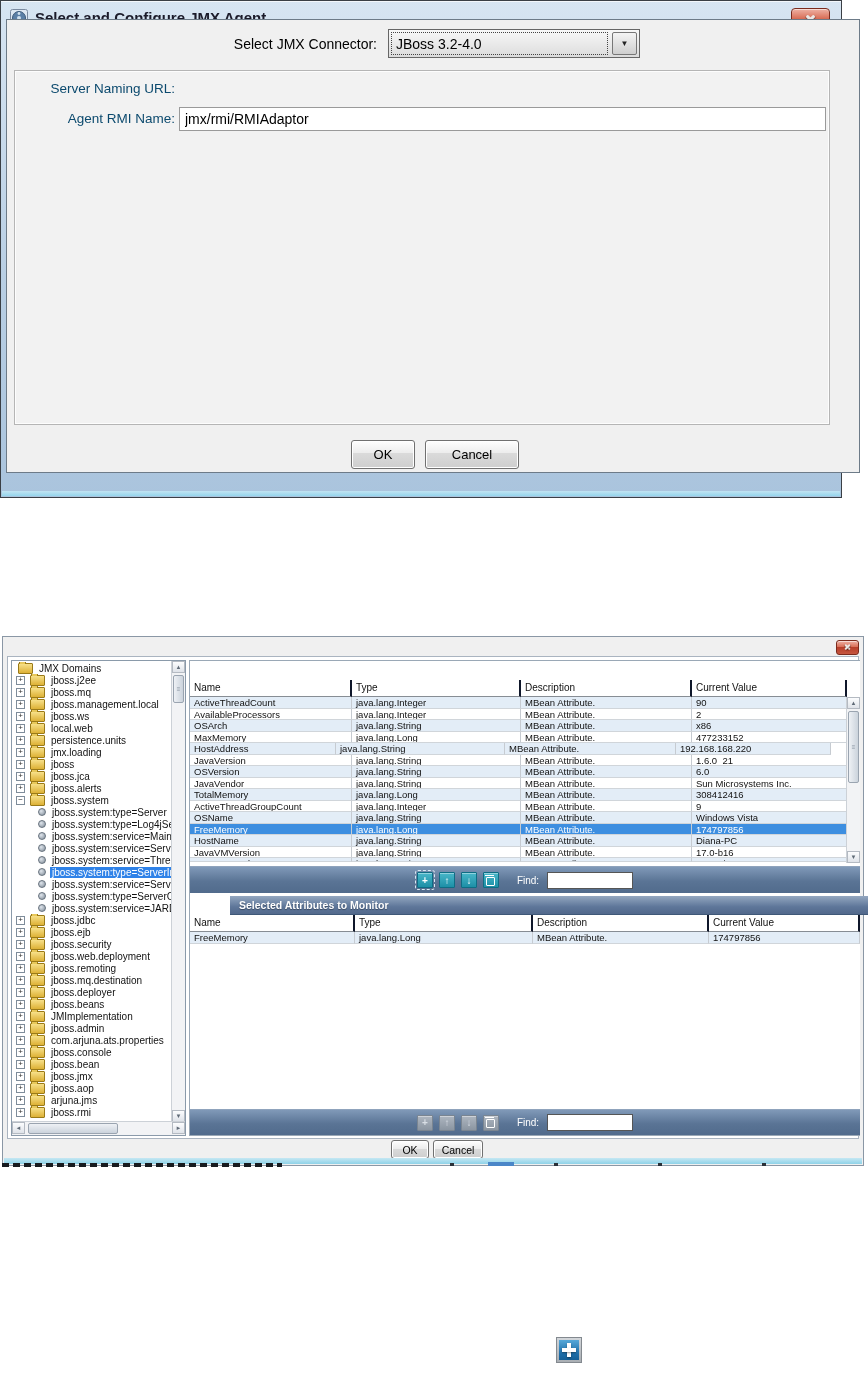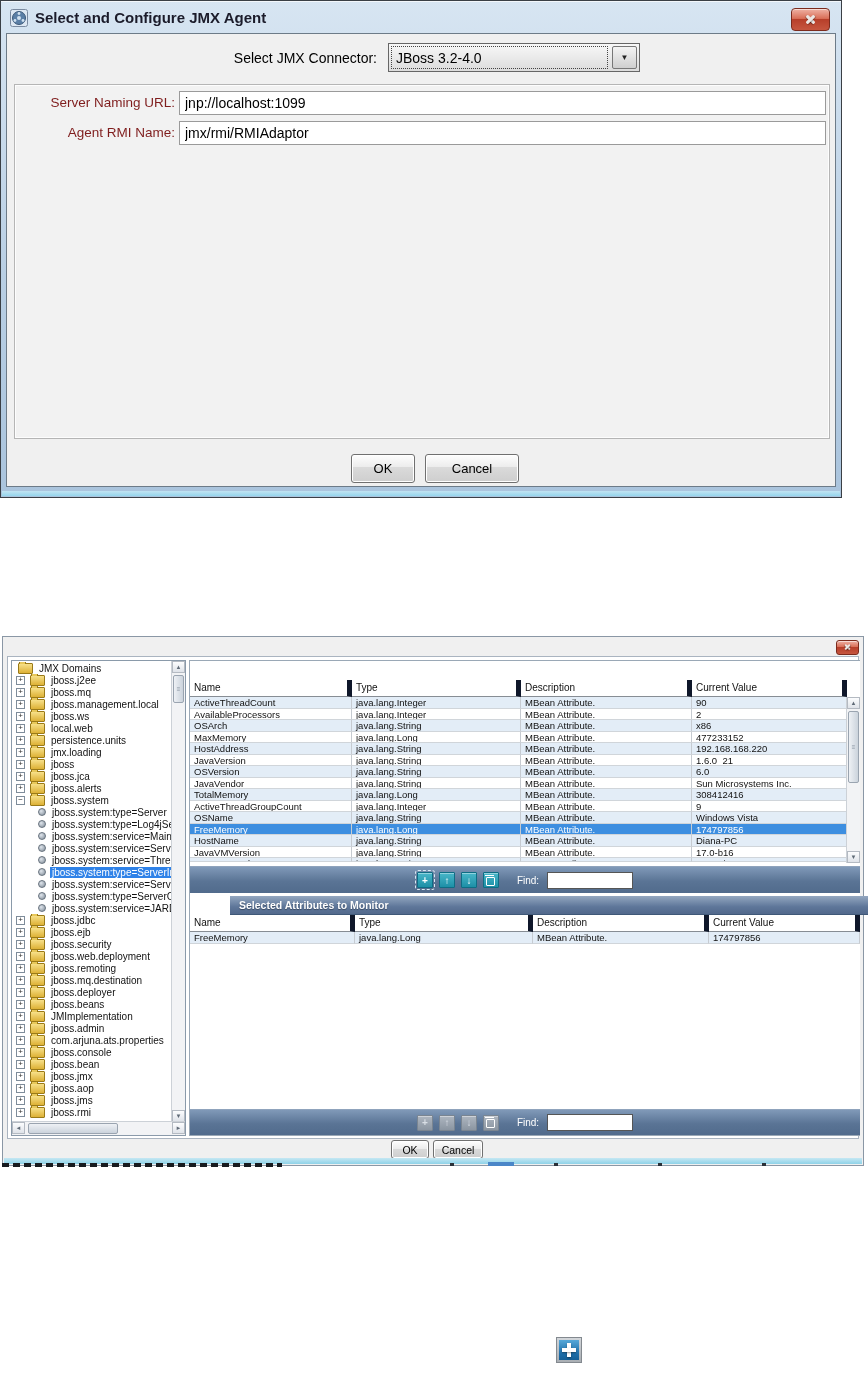--- a/index.html
+++ b/index.html
@@ -16,32 +16,32 @@
   .close-btn{background:linear-gradient(180deg,#efb2a4,#d96f58 45%,#b73f2a 50%,#c6563f);
         border:1px solid #7c2b1d;border-radius:4px;display:flex;align-items:center;justify-content:center;
         box-shadow:inset 0 1px 0 rgba(255,255,255,.55);}
   .w1-close{right:11px;top:7px;width:37px;height:21px;}
   .xglyph{position:relative;width:11px;height:11px;}
   .xglyph::before,.xglyph::after{content:"";position:absolute;left:0;top:4px;width:11px;height:3px;
         background:#ece7e4;border-radius:1px;box-shadow:0 1px 1px rgba(0,0,0,.35);}
   .xglyph::before{transform:rotate(45deg);} .xglyph::after{transform:rotate(-45deg);}
   .xglyph.small{width:7px;height:7px;}
   .xglyph.small::before,.xglyph.small::after{width:7px;height:2px;top:2px;}
-  .w1-body{left:5px;top:32px;width:828px;height:452px;background:#f0f0f0;border:1px solid #6d7b88;}
+  .w1-body{left:5px;top:18px;width:828px;height:452px;background:#f0f0f0;border:1px solid #6d7b88;padding-left:24px;}
   .w1-conn-label{left:0;top:16px;width:370px;text-align:right;font-size:14px;color:#000;}
   .w1-combo{left:381px;top:9px;width:250px;height:27px;border:1px solid #666;
         background:linear-gradient(180deg,#f8f8f8,#dcdcdc);display:flex;align-items:stretch;}
   .w1-combo-text{flex:1;margin:2px;border:1px dotted #444;padding:2px 4px;font-size:14px;color:#000;
         display:flex;align-items:center;}
   .w1-combo-btn{width:23px;margin:2px;border:1px solid #777;border-radius:2px;
         background:linear-gradient(180deg,#f4f4f4,#cfcfcf);display:flex;align-items:center;justify-content:center;
         font-size:8px;color:#222;}
   .w1-group{left:7px;top:50px;width:814px;height:353px;background:#f2f2f2;border:1px solid #b5b5b5;
         box-shadow:inset 0 0 0 1px #fdfdfd;}
-  .f-label{position:absolute;left:2px;width:158px;text-align:right;font-size:13.5px;color:#7f1d1d;}
+  .f-label{position:absolute;left:2px;width:158px;text-align:right;font-size:13.5px;color:#0c4a6e;}
   .f-input{position:absolute;left:164px;width:640px;height:22px;border:1px solid #9a9a9a;background:#fff;
         font-family:"Liberation Sans",sans-serif;font-size:14px;color:#000;padding:0 0 0 5px;}
   .btn{border:1px solid #707070;border-radius:3px;color:#000;
         background:linear-gradient(180deg,#fefefe,#ececec 45%,#dadada 46%,#cecece);
         box-shadow:inset 0 0 0 1px #fff;display:flex;align-items:center;justify-content:center;}
   .w1-ok{left:344px;top:420px;width:62px;height:27px;font-size:13px;}
   .w1-cancel{left:418px;top:420px;width:92px;height:27px;font-size:13px;}
   .w1-glassbottom{left:1px;right:1px;bottom:1px;height:5px;background:linear-gradient(180deg,#c2e4f2,#95d5ec);}
 
   
@@ -86,21 +86,21 @@
   .hthumb{position:absolute;top:1px;bottom:1px;background:linear-gradient(180deg,#eef1f5,#cbd3dc);
         border:1px solid #9aa4b0;border-radius:2px;}
 
   
   .right-panel{left:181px;top:3px;width:670px;height:474px;border:1px solid #9aa8b6;border-right:none;
         box-sizing:content-box;background:#fff;}
   .sec-header{position:absolute;left:0;width:670px;height:19px;display:flex;align-items:center;padding-left:9px;
         box-sizing:border-box;color:#fff;font-size:10.5px;font-weight:bold;text-shadow:0 1px 1px rgba(0,0,0,.35);
         background:linear-gradient(180deg,#93a7c0,#5e7699 60%,#52698c);border-bottom:1px solid #3f5878;}
   .tbl-headrow{position:absolute;left:0;display:flex;height:17px;}
-  .th{box-sizing:border-box;height:17px;background:#fff;border-right:5px solid #0f172a;border-bottom:1px solid #878d94;
+  .th{box-sizing:border-box;height:17px;background:#fff;border-right:2px solid #0f172a;border-bottom:1px solid #878d94;
         font-size:10px;color:#111;padding:2px 0 0 4px;overflow:hidden;}
   .tbl-body{position:absolute;left:0;overflow:hidden;}
   .tr{display:flex;height:11.5px;}
   .tr.stripe .td{background:#e3edf7;}
   .tr.sel .td{background:#3d8ee0;color:#fff;}
   .td{box-sizing:border-box;height:11.5px;border-right:1px solid #c6cbd1;border-bottom:1px solid #d0d5da;
         font-size:9.5px;color:#111;padding-left:4px;overflow:hidden;white-space:nowrap;background:#fff;}
   .tr.partial{height:4px;overflow:hidden;}
   .tr.partial .td{height:4px;}
 
@@ -157,21 +157,20 @@
       <span class="xglyph"></span>
     </div>
   <div class="abs w1-body">
     <div class="abs w1-conn-label">Select JMX Connector:</div>
     <div class="abs w1-combo">
       <span class="w1-combo-text">JBoss 3.2-4.0</span>
       <span class="w1-combo-btn">▼</span>
     </div>
     <div class="abs w1-group">
       <div class="f-label" style="top:10px;">Server Naming URL:</div>
-      <input class="f-input" style="top: 6px;" value="jnp://localhost:1099">
       <div class="f-label" style="top:40px;">Agent RMI Name:</div>
       <input class="f-input" style="top: 36px;" value="jmx/rmi/RMIAdaptor">
     </div>
     <div class="abs btn w1-ok">OK</div>
     <div class="abs btn w1-cancel">Cancel</div>
   </div>
   <div class="abs w1-glassbottom"></div>
 </div>
 
 <div class="abs win2">
@@ -349,21 +348,21 @@
             <span class="tlabel">jboss.jmx</span>
           </div>
           <div class="trow lvl1">
             <span class="expander">+</span>
             <span class="folder"></span>
             <span class="tlabel">jboss.aop</span>
           </div>
           <div class="trow lvl1">
             <span class="expander">+</span>
             <span class="folder"></span>
-            <span class="tlabel">jboss.jms</span>
+            <span class="tlabel">arjuna.jms</span>
           </div>
           <div class="trow lvl1">
             <span class="expander">+</span>
             <span class="folder"></span>
             <span class="tlabel">jboss.rmi</span>
           </div>
         </div>
       <div class="vscroll" style="top:0;bottom:13px;">
         <div class="sbtn" style="top:0;">▲</div>
         <div class="thumb" style="top:14px;height:26px;">≡</div>
@@ -402,21 +401,21 @@
             <div class="td" style="width: 171px;">MBean Attribute.</div>
             <div class="td" style="width: 155px;">x86</div>
           </div>
           <div class="tr">
             <div class="td" style="width: 162px;">MaxMemory</div>
             <div class="td" style="width: 169px;">java.lang.Long</div>
             <div class="td" style="width: 171px;">MBean Attribute.</div>
             <div class="td" style="width: 155px;">477233152</div>
           </div>
           <div class="tr stripe">
-            <div class="td" style="width: 162px;">HostAddress</div>
+            <div class="td" style="width: 146px;">HostAddress</div>
             <div class="td" style="width: 169px;">java.lang.String</div>
             <div class="td" style="width: 171px;">MBean Attribute.</div>
             <div class="td" style="width: 155px;">192.168.168.220</div>
           </div>
           <div class="tr">
             <div class="td" style="width: 162px;">JavaVersion</div>
             <div class="td" style="width: 169px;">java.lang.String</div>
             <div class="td" style="width: 171px;">MBean Attribute.</div>
             <div class="td" style="width: 155px;">1.6.0_21</div>
           </div>

